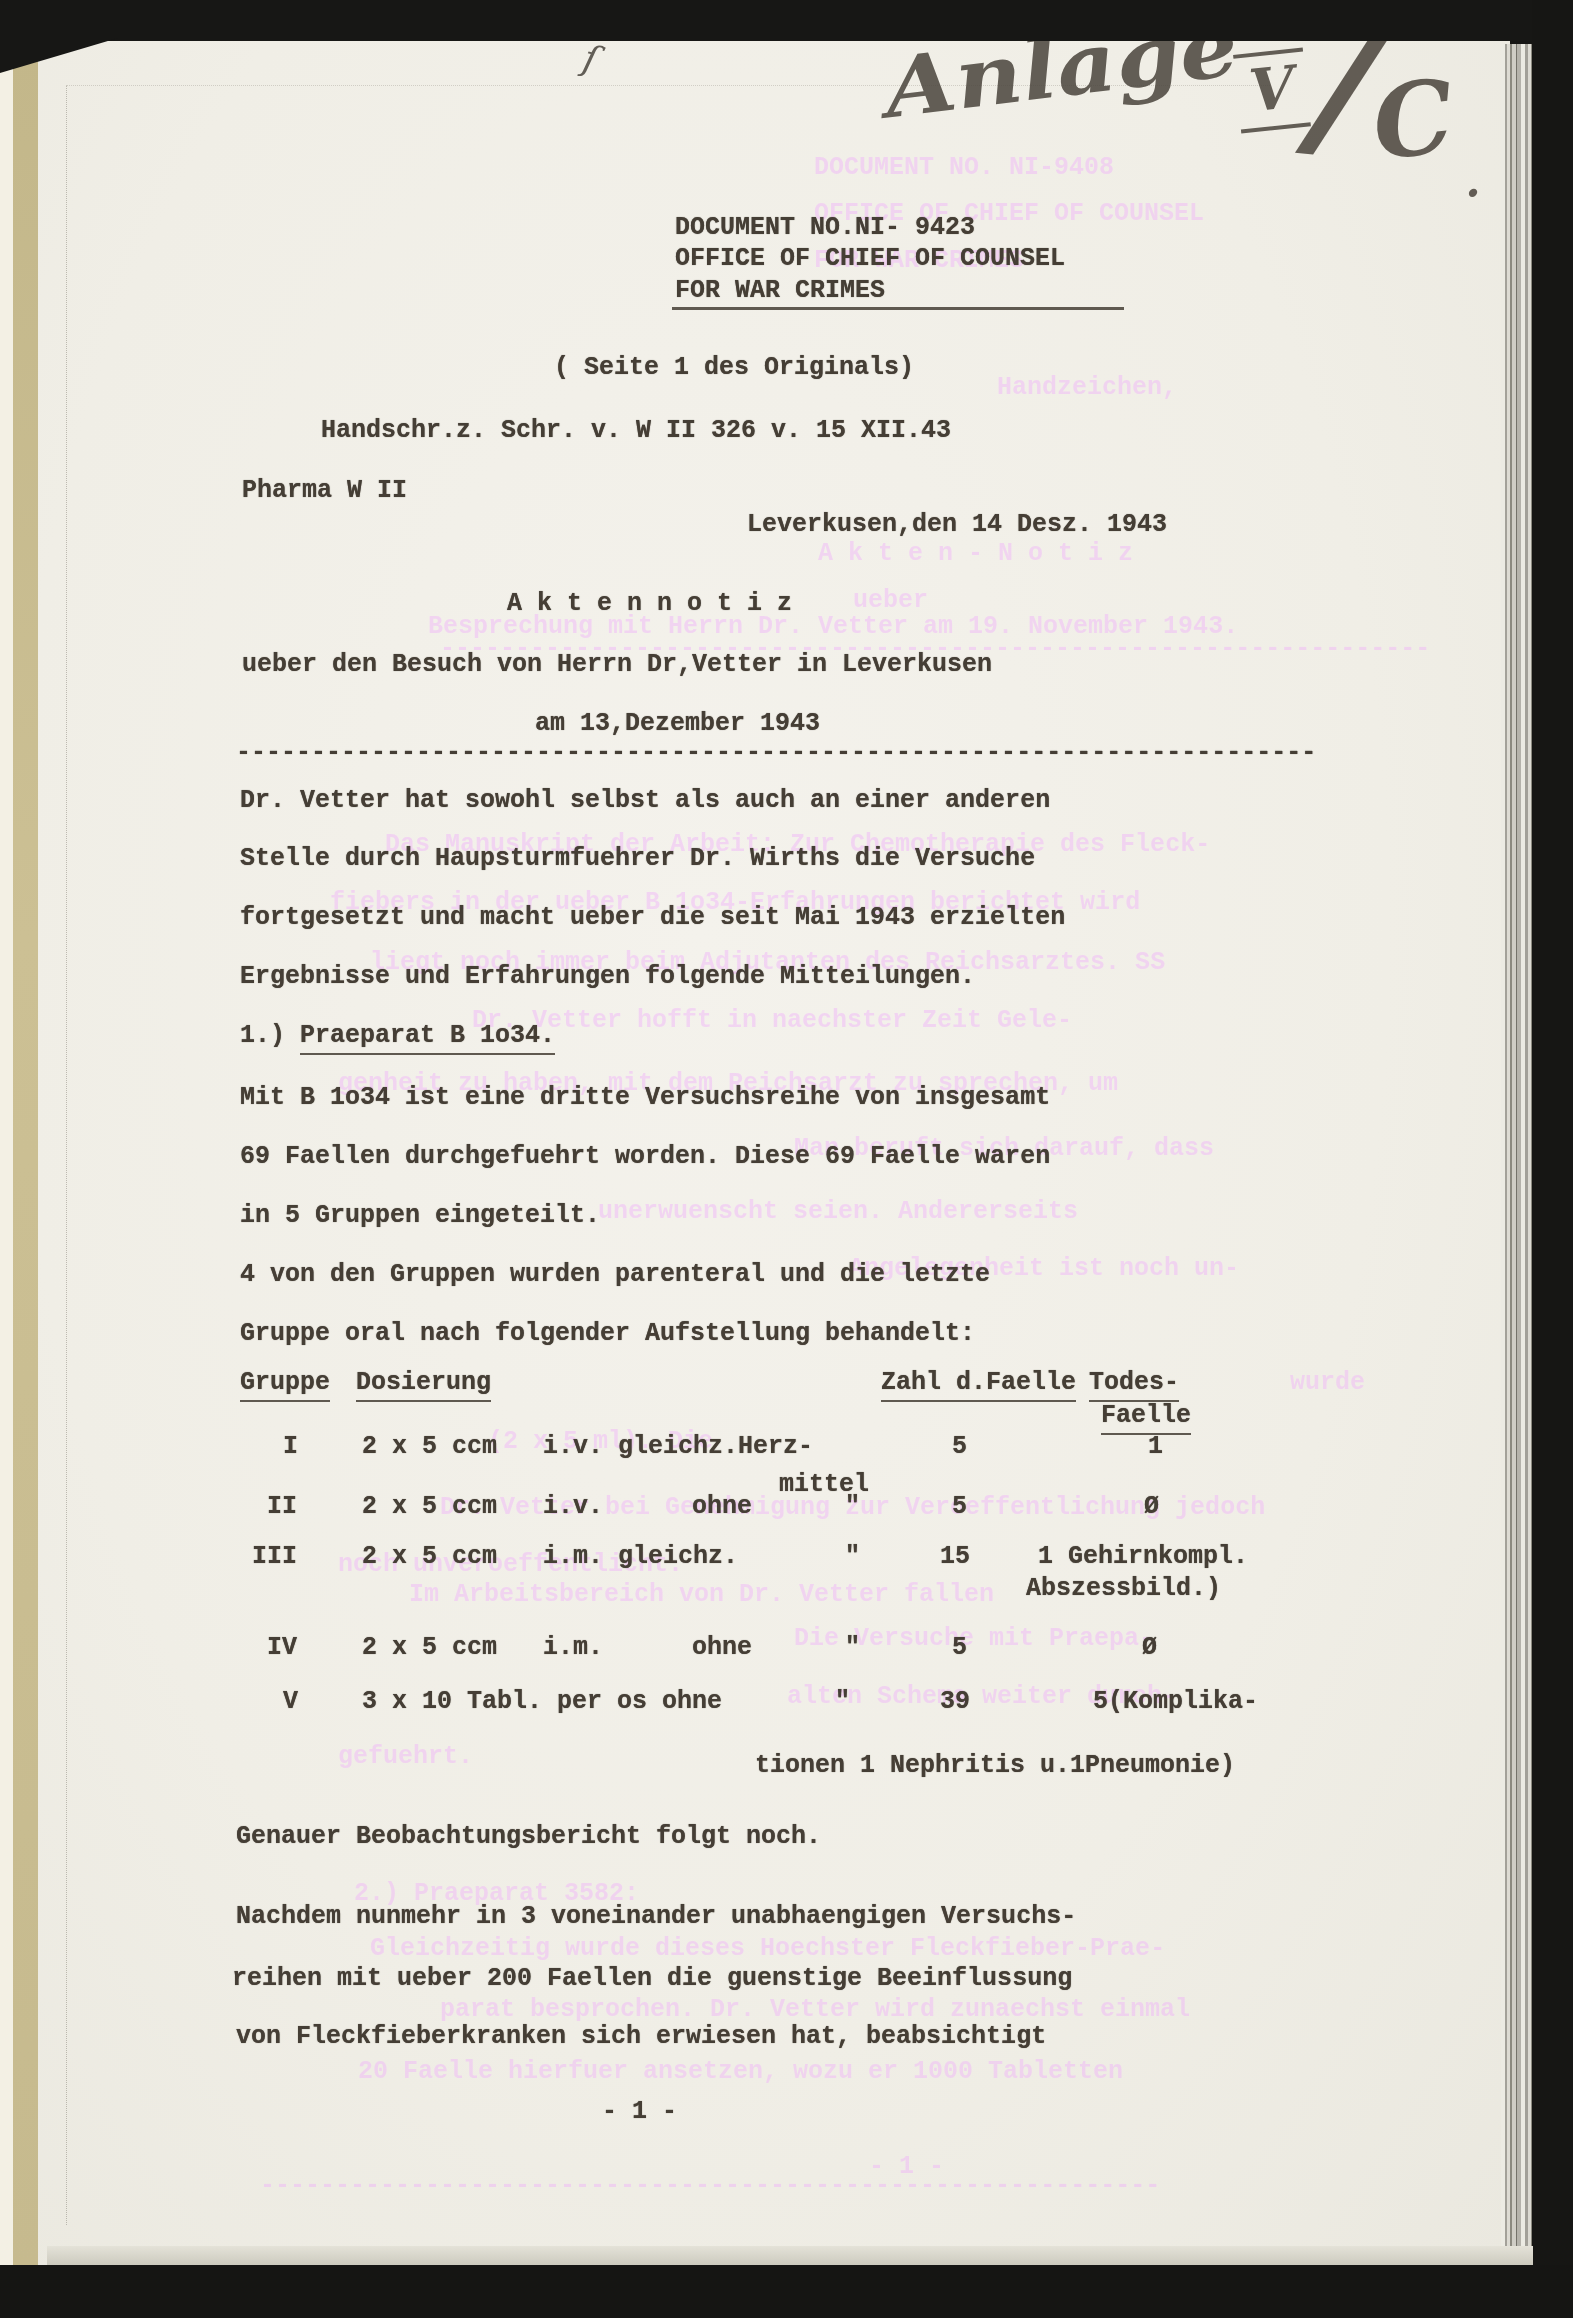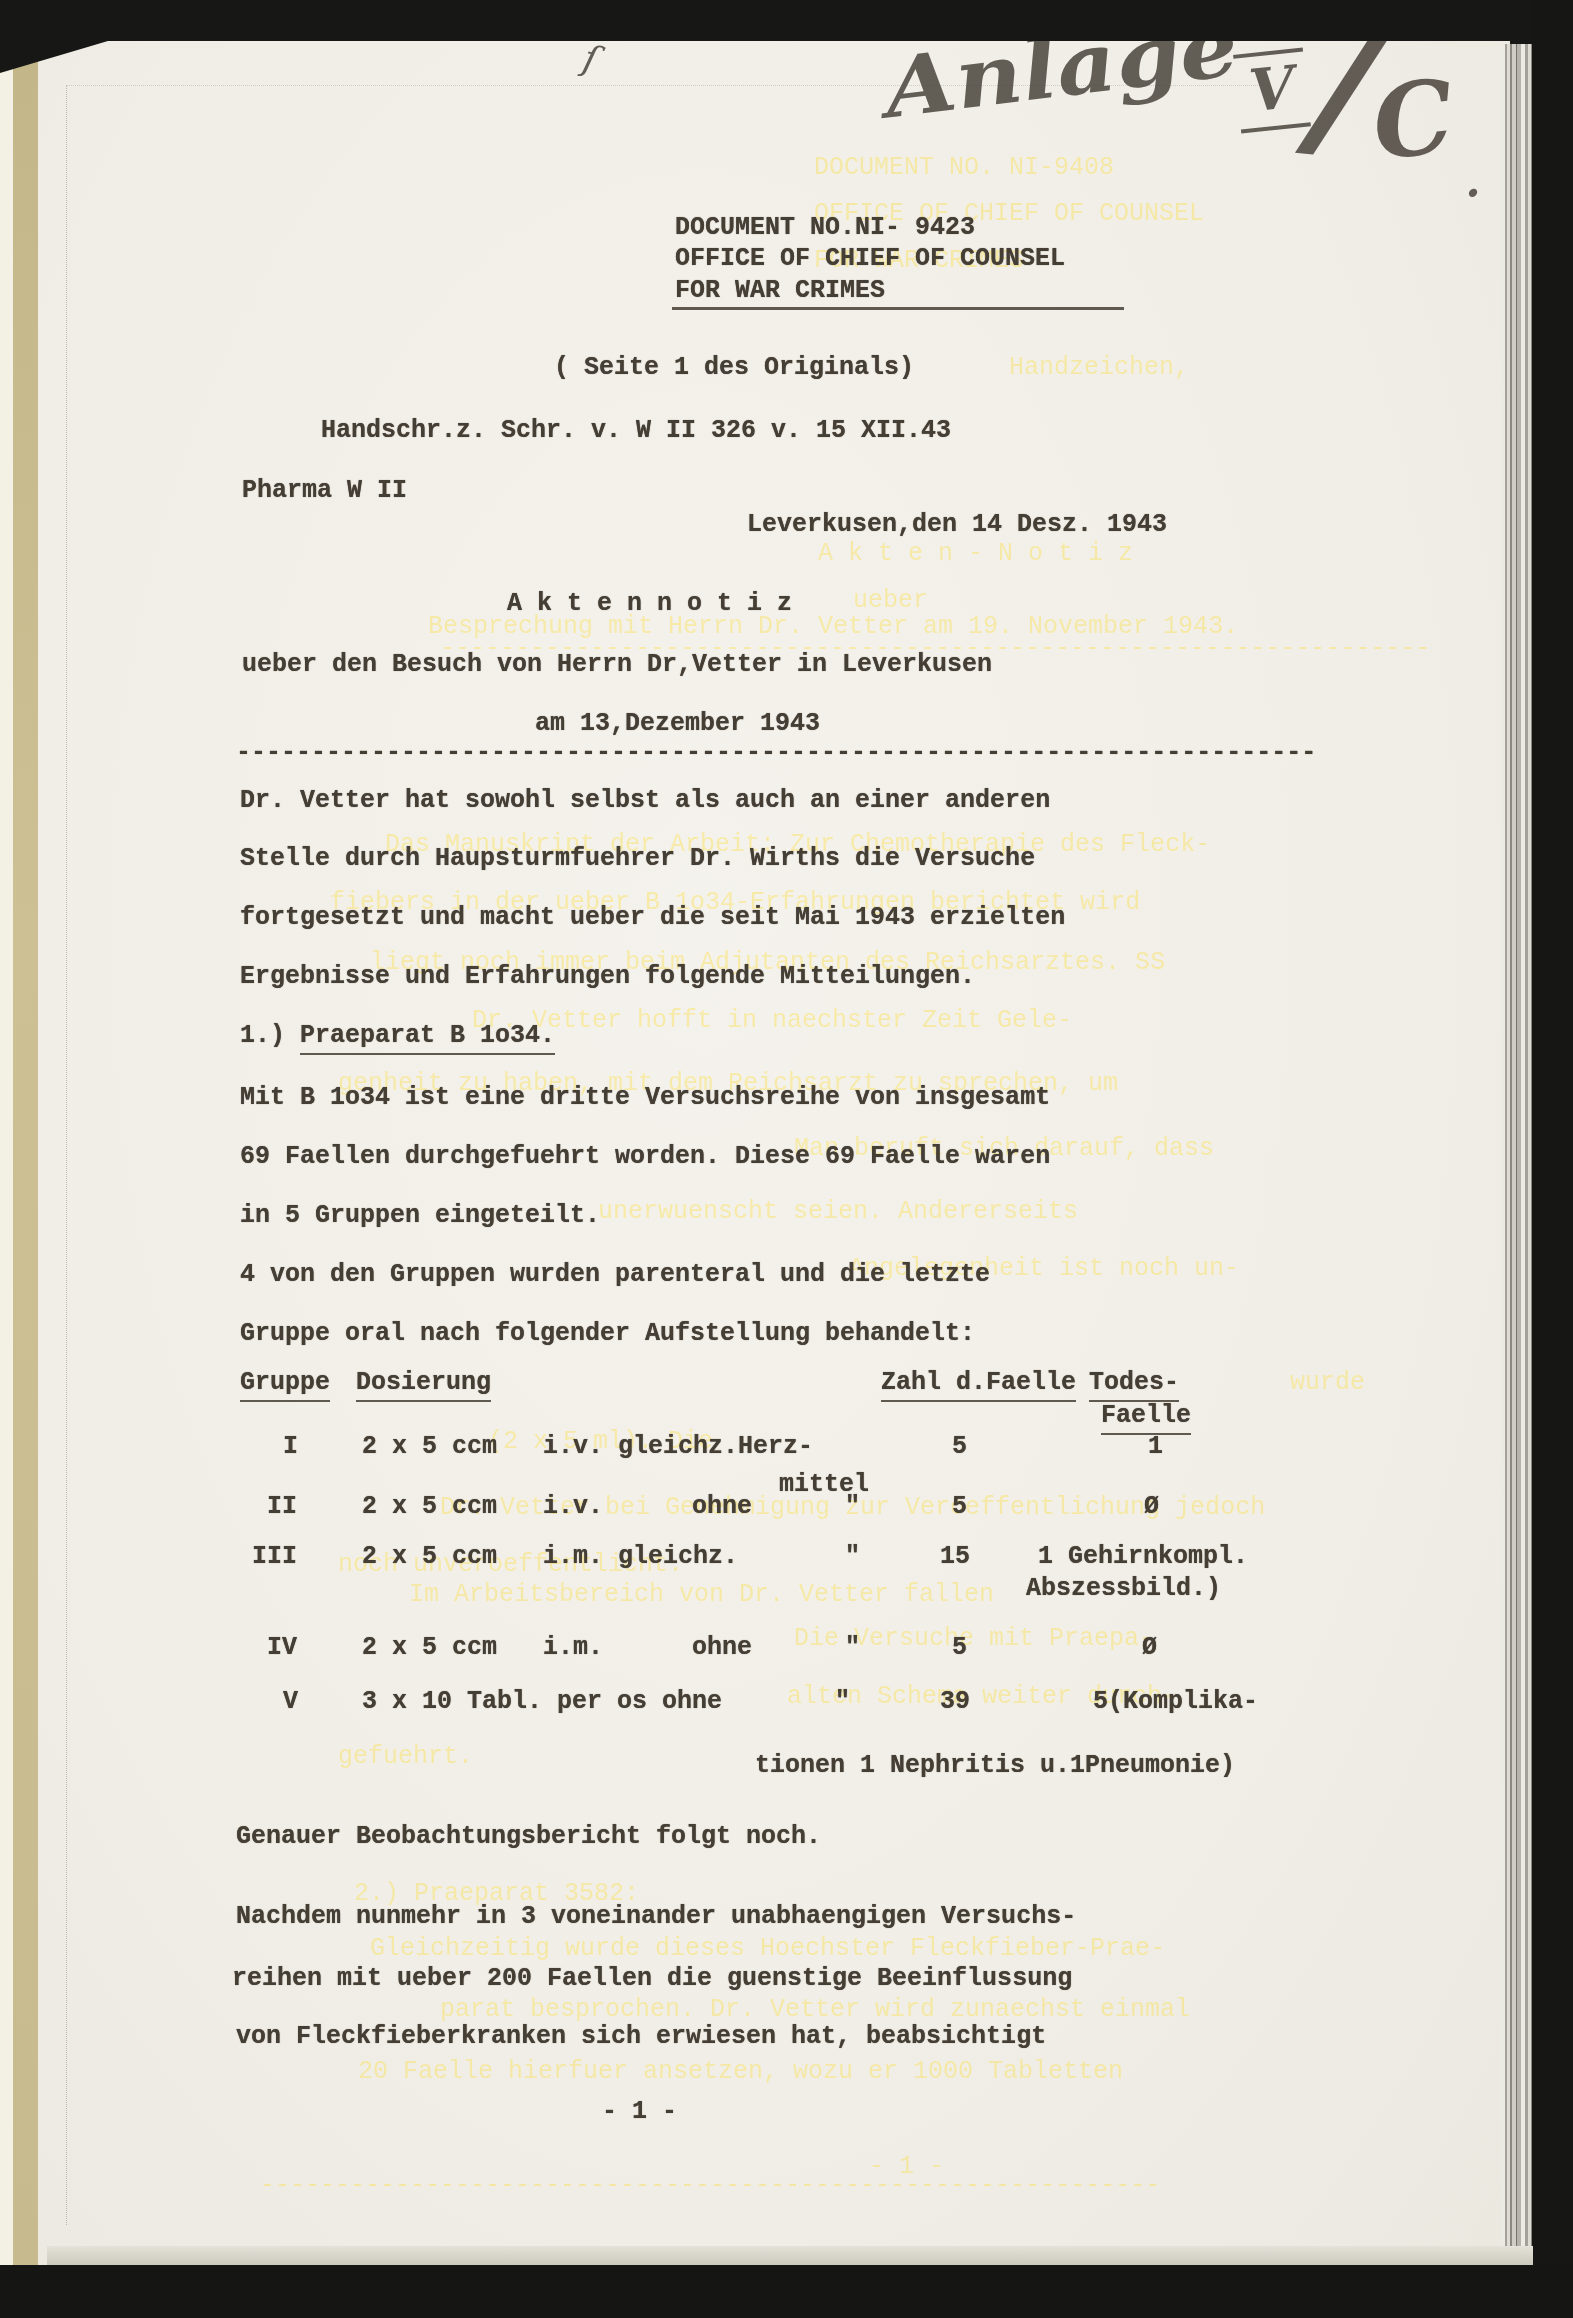--- a/index.html
+++ b/index.html
@@ -20,21 +20,21 @@
          background:linear-gradient(180deg,#e4e2d8,#cbc9bd);}
   #bottom-band{position:absolute;left:0;top:2265px;width:1573px;height:53px;background:#151513;}
   #dotted-border{position:absolute;left:66px;top:85px;width:1203px;height:2139px;
          border-left:1.6px dotted rgba(95,90,78,.35);border-top:1.6px dotted rgba(95,90,78,.22);}
   
   .tline span{position:absolute;white-space:pre;font-family:"Liberation Mono",monospace;
          font-size:25px;font-weight:700;line-height:1.15;color:#453e35;
          text-shadow:0 0 0.9px rgba(52,46,38,.8);}
   .tline span.u{border-bottom:2.4px solid rgba(69,62,53,.85);padding-bottom:2.4px;}
   .gline{position:absolute;white-space:pre;font-family:"Liberation Mono",monospace;
-         font-size:25px;font-weight:400;line-height:1.15;color:#fde047;opacity:.4;}
+         font-size:25px;font-weight:700;line-height:1.15;color:#f0abfc;opacity:.4;}
   #stamp-rule{position:absolute;left:672px;top:307px;width:452px;height:3.1px;
          background:#453e35;opacity:.85;}
   
   #annotation{position:absolute;left:879px;top:20.4px;width:629px;height:197px;
          color:#4a443c;font-family:"DejaVu Serif",serif;font-style:italic;}
   #anlage{position:absolute;left:0;top:20.4px;font-size:82px;font-weight:600;
          transform:rotate(-7deg) scaleX(1.12);transform-origin:left top;opacity:.85;}
   #numeral{position:absolute;left:358px;top:31px;font-size:58px;font-weight:700;
          padding:0 12.6px 3.1px 12.6px;border-top:4.7px solid #4a443c;border-bottom:4.7px solid #4a443c;
          transform:rotate(-6deg);opacity:.85;}
@@ -52,21 +52,21 @@
 <div id="scene">
   <div id="left-sliver"></div>
   <div id="spine-strip"></div>
   <div id="paper"></div>
   <div id="dotted-border"></div>
 
   <div id="ghost-layer">
       <span class="gline" style="left: 814px; top: 154px;">DOCUMENT NO. NI-9408</span>
       <span class="gline" style="left: 814px; top: 200px;">OFFICE OF CHIEF OF COUNSEL</span>
       <span class="gline" style="left: 814px; top: 247px;">FOR WAR CRIMES</span>
-      <span class="gline" style="left: 997px; top: 354px; margin-left: 12px;">Handzeichen,</span>
+      <span class="gline" style="left: 997px; top: 374px;">Handzeichen,</span>
       <span class="gline" style="left: 818px; top: 540px;">A k t e n - N o t i z</span>
       <span class="gline" style="left: 853px; top: 587px;">ueber</span>
       <span class="gline" style="left: 428px; top: 613px;">Besprechung mit Herrn Dr. Vetter am 19. November 1943.</span>
       <span class="gline" style="left: 440px; top: 635px;">------------------------------------------------------------------</span>
       <span class="gline" style="left: 385px; top: 831px;">Das Manuskript der Arbeit: Zur Chemotherapie des Fleck-</span>
       <span class="gline" style="left: 330px; top: 889px;">fiebers in der ueber B 1o34-Erfahrungen berichtet wird</span>
       <span class="gline" style="left: 370px; top: 949px;">liegt noch immer beim Adjutanten des Reichsarztes. SS</span>
       <span class="gline" style="left: 472px; top: 1007px;">Dr. Vetter hofft in naechster Zeit Gele-</span>
       <span class="gline" style="left: 338px; top: 1070px;">genheit zu haben, mit dem Reichsarzt zu sprechen, um</span>
       <span class="gline" style="left: 794px; top: 1135px;">Man beruft sich darauf, dass</span>

